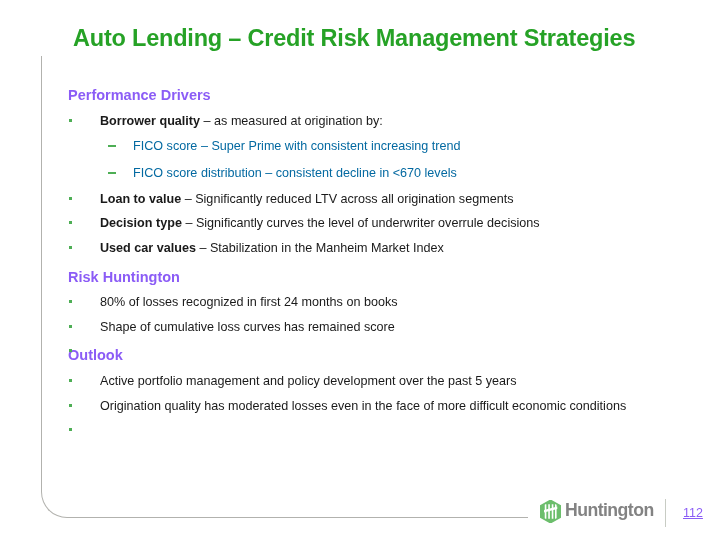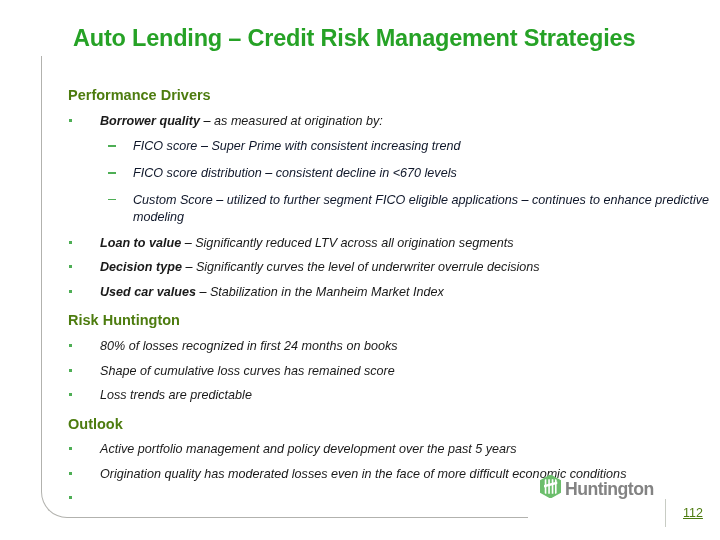--- a/index.html
+++ b/index.html
@@ -53,34 +53,33 @@
 
   
   .content {
     position: absolute;
     left: 48px;
     top: 88px;
     width: 648px;
   }
 
   .section-head {
-    color: #4d7c0f;
+    color: #8b5cf6;
     font-weight: bold;
     font-size: 14.5px;
     line-height: 1.0;
     margin: 0 0 10px 0;
   }
   .section-head.outlook { margin-top: 13px; }
   .section-head.risk { margin-top: 13px; }
 
   ul.lvl1 {
     list-style: none;
     margin: 0;
     padding: 0;
-    font-style: italic;
   }
   ul.lvl1 > li {
     position: relative;
     padding-left: 32px;
     margin-bottom: 9px;
     font-size: 12.6px;
     color: #1a1a1a;
     line-height: 1.32;
   }
   ul.lvl1 > li > .sq {
@@ -96,21 +95,21 @@
   ul.lvl2 {
     list-style: none;
     margin: 9px 0 0 0;
     padding: 0;
   }
   ul.lvl2 > li {
     position: relative;
     padding-left: 33px;
     margin-bottom: 10px;
     font-size: 12.6px;
-    color: #0f172a;
+    color: #0369a1;
     line-height: 1.34;
   }
   ul.lvl2 > li > .dash {
     position: absolute;
     left: 8px;
     top: 7px;
     width: 8px;
     height: 1.6px;
     background: #4eae55;
   }
@@ -123,23 +122,23 @@
     position: absolute;
     left: 400px;
     top: 517px;
     width: 108px;
     height: 1.2px;
     background: #b2b2ae;
   }
   .logo-wrap {
     position: absolute;
     left: 520px;
-    top: 472px;
+    top: 500px;
     display: flex;
-    align-items: flex-end;
+    align-items: flex-start;
     height: 26px;
   }
   .logo-mark {
     width: 21px;
     height: 23px;
     display: block;
   }
   .logo-word {
     margin-left: 4px;
     font-family: "Liberation Sans", sans-serif;
@@ -157,21 +156,21 @@
     top: 499px;
     width: 1.2px;
     height: 28px;
     background: #c8ccc4;
   }
   .page-num {
     position: absolute;
     left: 663px;
     top: 506px;
     font-size: 12.5px;
-    color: #4d7c0f;
+    color: #8b5cf6;
     text-decoration: underline;
   }
 </style>
 </head>
 <body>
 
 <div class="slide">
 
   <div class="slide-title">Auto Lending – Credit Risk Management Strategies</div>
 
@@ -186,24 +185,20 @@
         <b class="lead">Borrower quality</b><span> – as measured at origination by:</span>
         <ul class="lvl2">
           <li>
             <span class="dash"></span>
             <span>FICO score – Super Prime with consistent increasing trend</span>
           </li>
           <li>
             <span class="dash"></span>
             <span>FICO score distribution – consistent decline in &lt;670 levels</span>
           </li>
-          <li>
-            <span class="dash"></span>
-            <span>Custom Score – utilized to further segment FICO eligible applications – continues to enhance predictive modeling</span>
-          </li>
         </ul>
       </li>
       <li class="tight">
         <span class="sq"></span>
         <b class="lead">Loan to value</b><span> – Significantly reduced LTV across all origination segments</span>
       </li>
       <li class="tight">
         <span class="sq"></span>
         <b class="lead">Decision type</b><span> – Significantly curves the level of underwriter overrule decisions</span>
       </li>
@@ -218,21 +213,20 @@
       <li class="tight">
         <span class="sq"></span>
         <span>80% of losses recognized in first 24 months on books</span>
       </li>
       <li class="tight">
         <span class="sq"></span>
         <span>Shape of cumulative loss curves has remained score</span>
       </li>
       <li class="tight">
         <span class="sq"></span>
-        <span>Loss trends are predictable</span>
       </li>
     </ul>
 
     <div class="section-head outlook">Outlook</div>
     <ul class="lvl1">
       <li class="tight">
         <span class="sq"></span>
         <span>Active portfolio management and policy development over the past 5 years</span>
       </li>
       <li class="tight">

